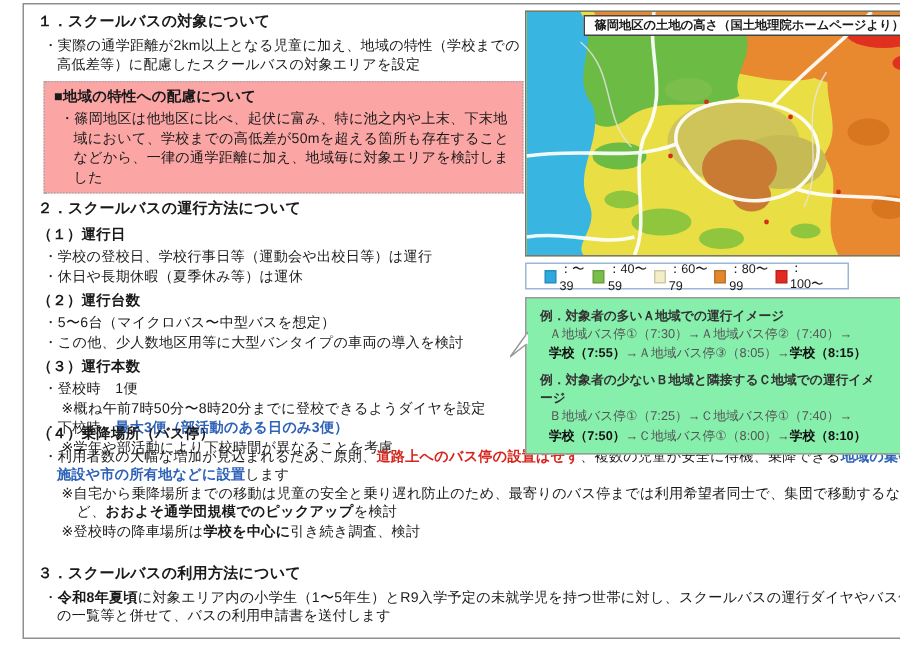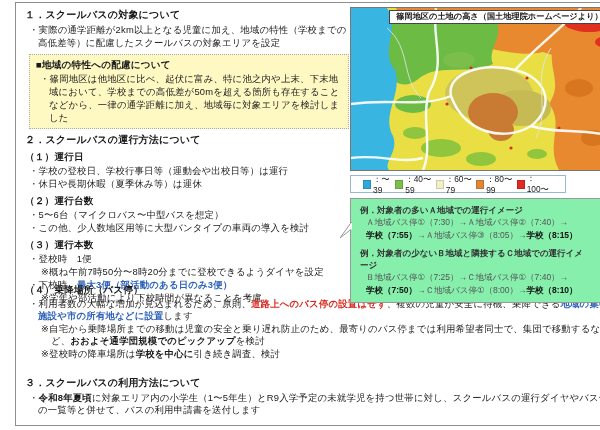--- a/index.html
+++ b/index.html
@@ -16,21 +16,21 @@
   .left-col{position:absolute;left:9px;top:5px;width:324px;font-size:9.4px;line-height:13px;letter-spacing:.2px;}
   .full-col{position:absolute;left:9px;top:281px;width:584px;font-size:9.4px;line-height:12.5px;letter-spacing:.2px;}
   .h1{font-weight:bold;font-size:10px;margin:0 0 2px 0;}
   .h2{font-weight:bold;font-size:9.6px;margin:4px 0 1px 0;}
   p{margin:0;}
   .bullet{padding-left:9px;text-indent:-9px;margin-left:4px;}
   .note{padding-left:10px;text-indent:-10px;margin-left:16px;}
   .b{font-weight:bold;}
   .u{}
   .note-box{
-    border:1.5px dotted #aaa;margin:5px 0 4px 4px;padding:3px 6px 4px 6px;background:#fef9c3;
+    border:1.5px dotted #aaa;margin:5px 0 4px 4px;padding:3px 6px 4px 6px;background:#fca5a5;
   }
   .note-box .h2{margin-top:0;}
   
   .right-panel{position:absolute;left:334px;top:4px;width:216px;}
   .map-wrap{position:relative;width:262px;height:164px;border:1px solid #777;box-sizing:border-box;background:#e9df45;}
   .map-title{
     position:absolute;left:38px;top:2px;width:221px;height:14px;
     background:#fff;border:1px solid #444;box-sizing:border-box;
     font-size:8.2px;line-height:12px;text-align:center;font-weight:bold;letter-spacing:0;
   }

